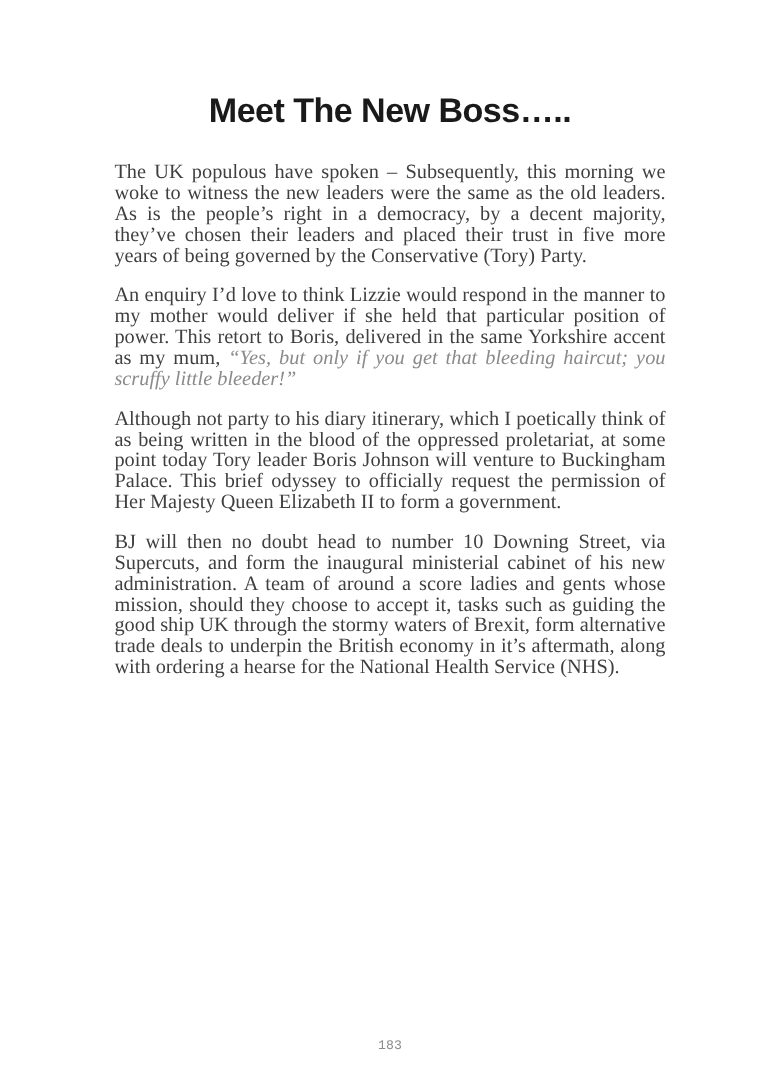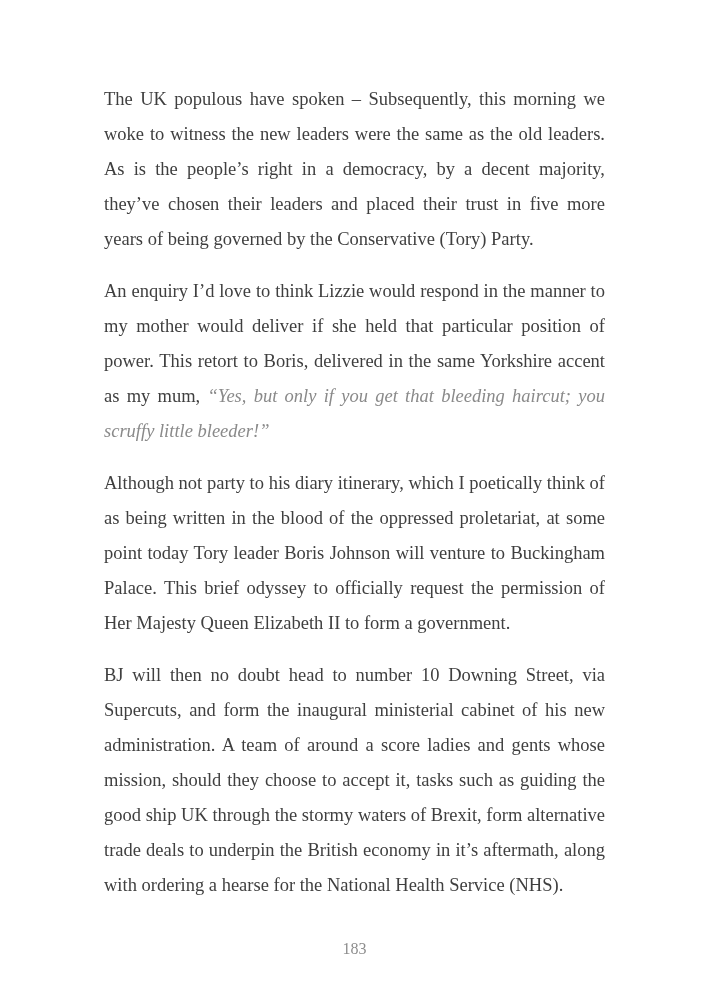--- a/index.html
+++ b/index.html
@@ -23,47 +23,48 @@
     font-weight: 700;
     font-size: 31px;
     line-height: 38px;
     letter-spacing: -0.5px;
     text-align: center;
     color: #1a1a1a;
     margin: 0 0 28px 0;
   }
   .para {
     font-size: 18.5px;
-    line-height: 35px;
+    line-height: 19px;
     text-align: justify;
     color: #3f3f3f;
     margin: 0 0 17px 0;
   }
   .quote {
     font-style: italic;
     color: #8a8a8a;
   }
   .page-number {
     position: absolute;
     left: 0;
     right: 0;
     bottom: 34px;
     text-align: center;
-    font-family: Liberation Serif, serif;
-    font-size: 16px;
+    font-family: Liberation Mono, monospace;
+    font-size: 12px;
     color: #8d8d8d;
     margin-top: 17px;
   }
 </style>
 </head>
 <body>
 
 <div class="page">
   <div class="content">
 
+    <h1 class="title">Meet The New Boss…..</h1>
 
     <p class="para">
       <span>The UK populous have spoken – Subsequently, this morning we woke to witness the new leaders were the same as the old leaders. As is the people’s right in a democracy, by a decent majority, they’ve chosen their leaders and placed their trust in five more years of being governed by the Conservative (Tory) Party.</span>
     </p>
 
     <p class="para">
       <span>An enquiry I’d love to think Lizzie would respond in the manner to my mother would deliver if she held that particular position of power. This retort to Boris, delivered in the same Yorkshire accent as my mum, </span><em class="quote">“Yes, but only if you get that bleeding haircut; you scruffy little bleeder!”</em>
     </p>
 
     <p class="para">

